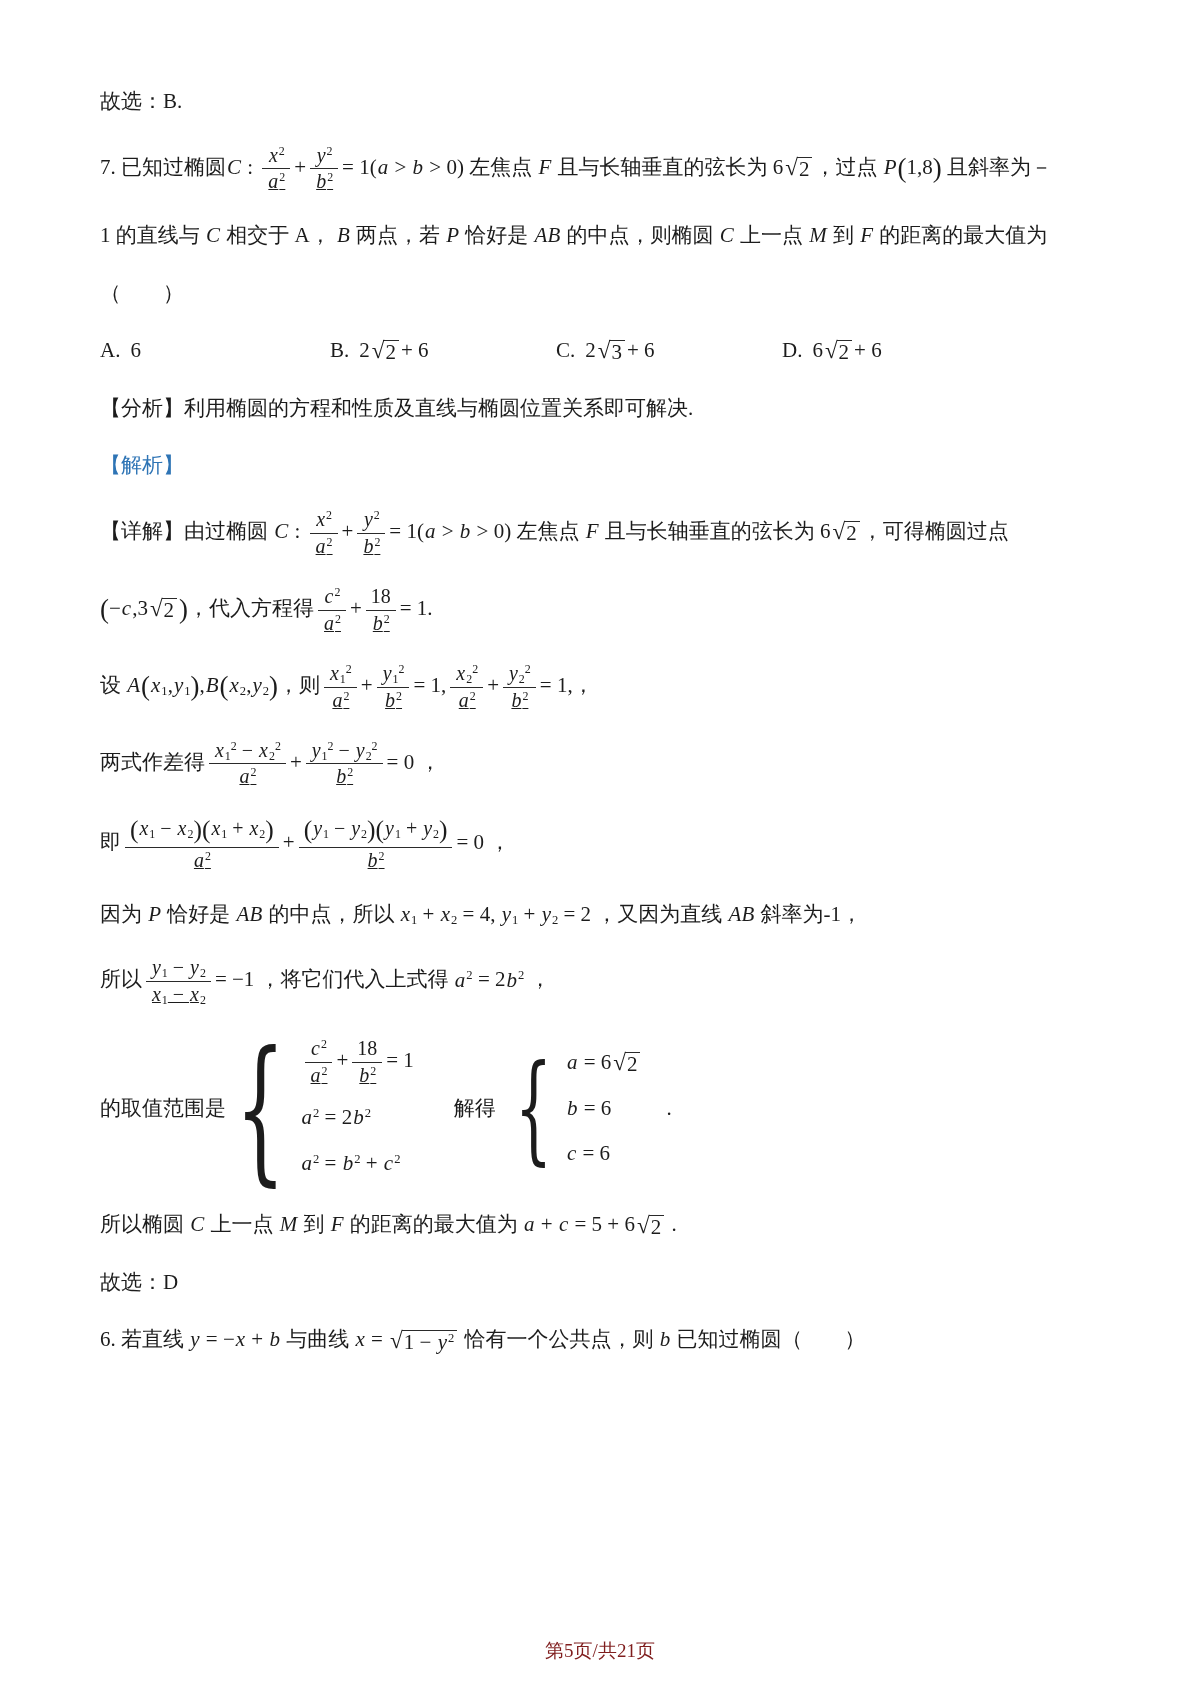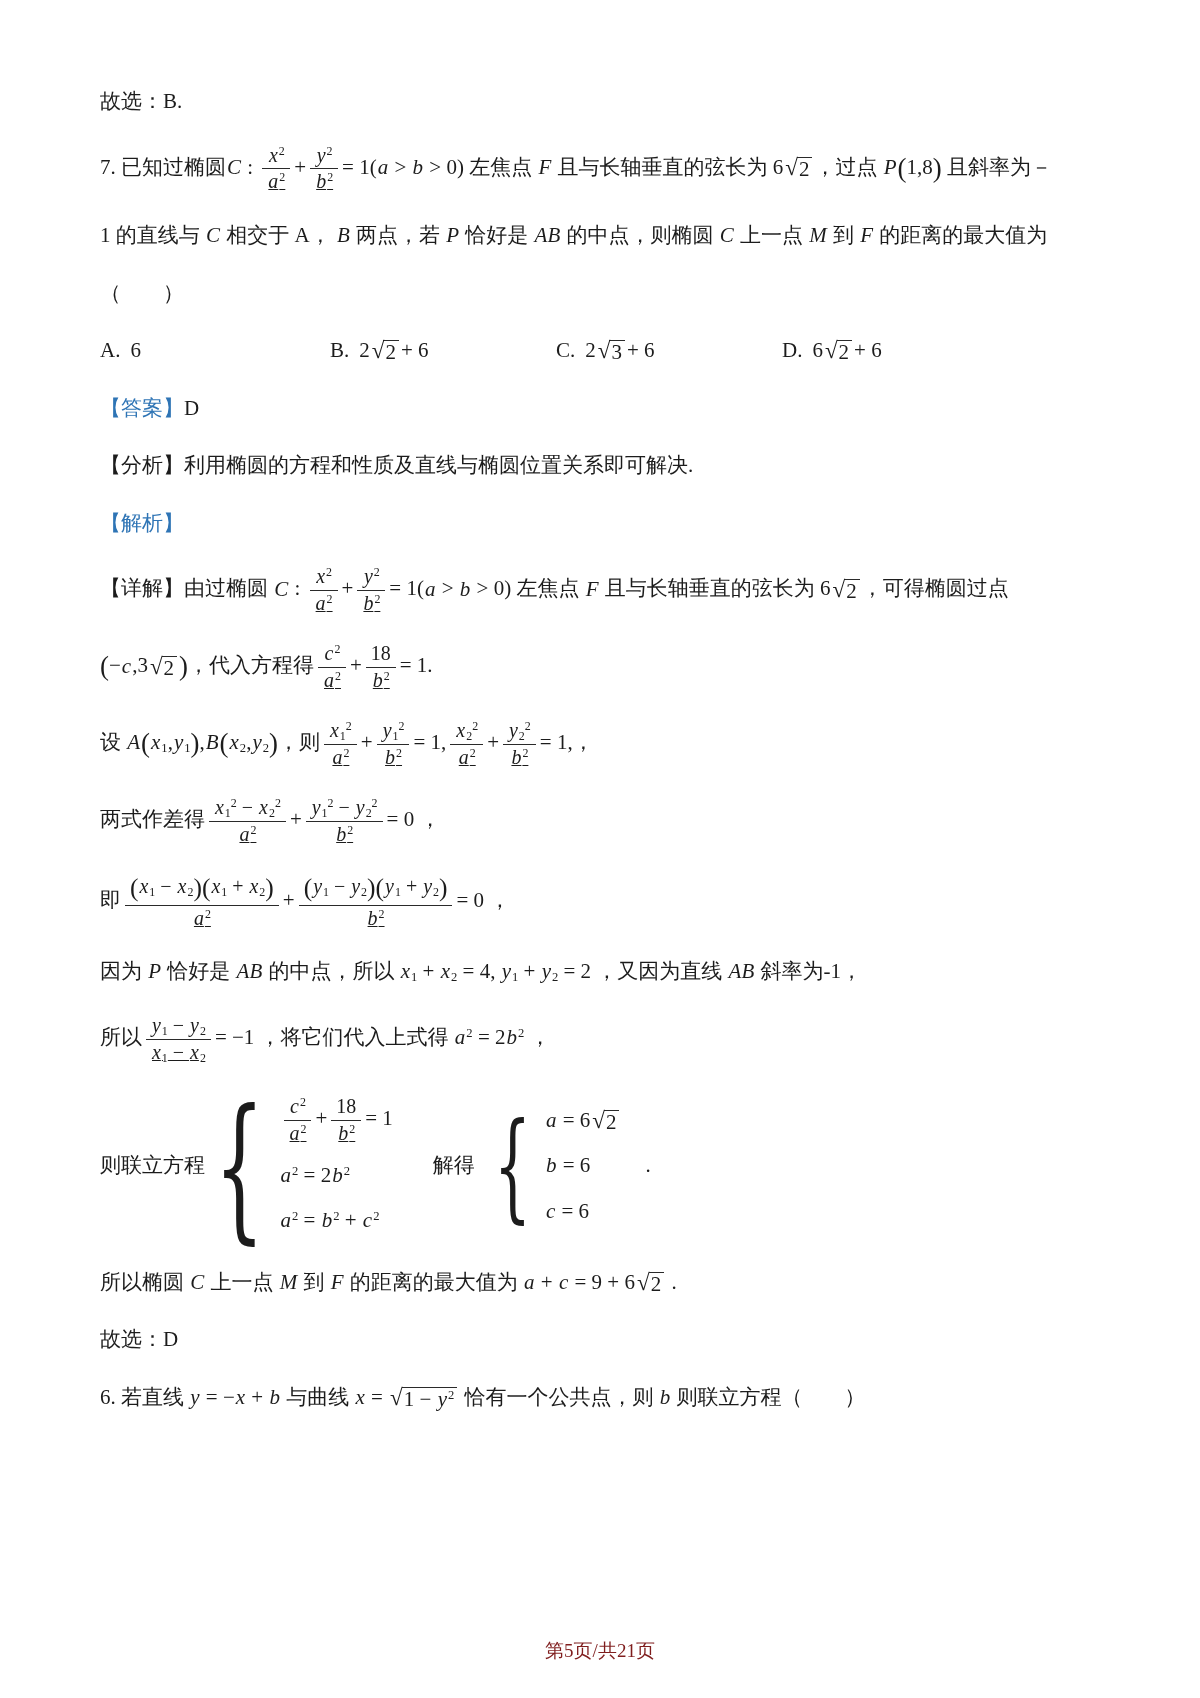--- a/index.html
+++ b/index.html
@@ -72,60 +72,59 @@
         </span><span class="r-text">+ 6</span></div>
       <div class="option"><span class="opt-label">C.</span><span class="r-text">2</span><span class="sqrt">
           <span class="sqrt-sym">√</span>
           <span class="rad"><span class="r-text">3</span></span>
         </span><span class="r-text">+ 6</span></div>
       <div class="option"><span class="opt-label">D.</span><span class="r-text">6</span><span class="sqrt">
           <span class="sqrt-sym">√</span>
           <span class="rad"><span class="r-text">2</span></span>
         </span><span class="r-text">+ 6</span></div>
     </div>
-    <div class="block para"><span class="r-accent">【答案】</span><span class="r-text">D</span></div>
     <div class="block para"><span class="r-text">【分析】利用椭圆的方程和性质及直线与椭圆位置关系即可解决.</span></div>
     <div class="block para"><span class="r-accent">【解析】</span></div>
     <div class="block para"><span class="r-text">【详解】由过椭圆 </span><span class="r-i">C</span><span class="r-text"> : </span><span class="frac"><span class="num"><span class="r-i">x</span><sup>2</sup></span><span class="den"><span class="r-i">a</span><sup>2</sup></span></span><span class="r-text">+</span><span class="frac"><span class="num"><span class="r-i">y</span><sup>2</sup></span><span class="den"><span class="r-i">b</span><sup>2</sup></span></span><span class="r-text">= 1(</span><span class="r-i">a</span><span class="r-text"> &gt; </span><span class="r-i">b</span><span class="r-text"> &gt; 0) 左焦点 </span><span class="r-i">F</span><span class="r-text"> 且与长轴垂直的弦长为 6</span><span class="sqrt">
         <span class="sqrt-sym">√</span>
         <span class="rad"><span class="r-text">2</span></span>
       </span><span class="r-text">，可得椭圆过点</span></div>
     <div class="block para"><span class="bigp">(</span><span class="r-text">−</span><span class="r-i">c</span><span class="r-text">,3</span><span class="sqrt">
         <span class="sqrt-sym">√</span>
         <span class="rad"><span class="r-text">2</span></span>
       </span><span class="bigp">)</span><span class="r-text">，代入方程得</span><span class="frac"><span class="num"><span class="r-i">c</span><sup>2</sup></span><span class="den"><span class="r-i">a</span><sup>2</sup></span></span><span class="r-text">+</span><span class="frac"><span class="num"><span class="r-text">18</span></span><span class="den"><span class="r-i">b</span><sup>2</sup></span></span><span class="r-text">= 1.</span></div>
     <div class="block para"><span class="r-text">设 </span><span class="r-i">A</span><span class="bigp">(</span><span class="r-i">x</span><sub>1</sub><span class="r-text">,</span><span class="r-i">y</span><sub>1</sub><span class="bigp">)</span><span class="r-text">,</span><span class="r-i">B</span><span class="bigp">(</span><span class="r-i">x</span><sub>2</sub><span class="r-text">,</span><span class="r-i">y</span><sub>2</sub><span class="bigp">)</span><span class="r-text">，则</span><span class="frac"><span class="num"><span class="r-i">x</span><sub>1</sub><sup>2</sup></span><span class="den"><span class="r-i">a</span><sup>2</sup></span></span><span class="r-text">+</span><span class="frac"><span class="num"><span class="r-i">y</span><sub>1</sub><sup>2</sup></span><span class="den"><span class="r-i">b</span><sup>2</sup></span></span><span class="r-text">= 1,</span><span class="frac"><span class="num"><span class="r-i">x</span><sub>2</sub><sup>2</sup></span><span class="den"><span class="r-i">a</span><sup>2</sup></span></span><span class="r-text">+</span><span class="frac"><span class="num"><span class="r-i">y</span><sub>2</sub><sup>2</sup></span><span class="den"><span class="r-i">b</span><sup>2</sup></span></span><span class="r-text">= 1,，</span></div>
     <div class="block para"><span class="r-text">两式作差得</span><span class="frac"><span class="num"><span class="r-i">x</span><sub>1</sub><sup>2</sup><span class="r-text"> − </span><span class="r-i">x</span><sub>2</sub><sup>2</sup></span><span class="den"><span class="r-i">a</span><sup>2</sup></span></span><span class="r-text">+</span><span class="frac"><span class="num"><span class="r-i">y</span><sub>1</sub><sup>2</sup><span class="r-text"> − </span><span class="r-i">y</span><sub>2</sub><sup>2</sup></span><span class="den"><span class="r-i">b</span><sup>2</sup></span></span><span class="r-text">= 0 ，</span></div>
     <div class="block para"><span class="r-text">即</span><span class="frac"><span class="num"><span class="bigp">(</span><span class="r-i">x</span><sub>1</sub><span class="r-text"> − </span><span class="r-i">x</span><sub>2</sub><span class="bigp">)</span><span class="bigp">(</span><span class="r-i">x</span><sub>1</sub><span class="r-text"> + </span><span class="r-i">x</span><sub>2</sub><span class="bigp">)</span></span><span class="den"><span class="r-i">a</span><sup>2</sup></span></span><span class="r-text">+</span><span class="frac"><span class="num"><span class="bigp">(</span><span class="r-i">y</span><sub>1</sub><span class="r-text"> − </span><span class="r-i">y</span><sub>2</sub><span class="bigp">)</span><span class="bigp">(</span><span class="r-i">y</span><sub>1</sub><span class="r-text"> + </span><span class="r-i">y</span><sub>2</sub><span class="bigp">)</span></span><span class="den"><span class="r-i">b</span><sup>2</sup></span></span><span class="r-text">= 0 ，</span></div>
     <div class="block para"><span class="r-text">因为 </span><span class="r-i">P</span><span class="r-text"> 恰好是 </span><span class="r-i">AB</span><span class="r-text"> 的中点，所以 </span><span class="r-i">x</span><sub>1</sub><span class="r-text"> + </span><span class="r-i">x</span><sub>2</sub><span class="r-text"> = 4, </span><span class="r-i">y</span><sub>1</sub><span class="r-text"> + </span><span class="r-i">y</span><sub>2</sub><span class="r-text"> = 2 ，又因为直线 </span><span class="r-i">AB</span><span class="r-text"> 斜率为-1，</span></div>
     <div class="block para"><span class="r-text">所以</span><span class="frac"><span class="num"><span class="r-i">y</span><sub>1</sub><span class="r-text"> − </span><span class="r-i">y</span><sub>2</sub></span><span class="den"><span class="r-i">x</span><sub>1</sub><span class="r-text"> − </span><span class="r-i">x</span><sub>2</sub></span></span><span class="r-text">= −1 ，将它们代入上式得 </span><span class="r-i">a</span><sup>2</sup><span class="r-text"> = 2</span><span class="r-i">b</span><sup>2</sup><span class="r-text"> ，</span></div>
     <div class="block system">
-      <span class="sys-prefix">则联立方程</span>
+      <span class="sys-prefix">的取值范围是</span>
       <span class="brace brace-lg">{</span>
       <span class="eq-col">
         <span class="eq-row"><span class="frac"><span class="num"><span class="r-i">c</span><sup>2</sup></span><span class="den"><span class="r-i">a</span><sup>2</sup></span></span><span class="r-text">+</span><span class="frac"><span class="num"><span class="r-text">18</span></span><span class="den"><span class="r-i">b</span><sup>2</sup></span></span><span class="r-text">= 1</span></span>
         <span class="eq-row"><span class="r-i">a</span><sup>2</sup><span class="r-text"> = 2</span><span class="r-i">b</span><sup>2</sup></span>
         <span class="eq-row"><span class="r-i">a</span><sup>2</sup><span class="r-text"> = </span><span class="r-i">b</span><sup>2</sup><span class="r-text"> + </span><span class="r-i">c</span><sup>2</sup></span>
       </span>
       <span class="sys-mid">解得</span>
       <span class="brace brace-rt">{</span>
       <span class="eq-col">
         <span class="eq-row"><span class="r-i">a</span><span class="r-text"> = 6</span><span class="sqrt">
             <span class="sqrt-sym">√</span>
             <span class="rad"><span class="r-text">2</span></span>
           </span></span>
         <span class="eq-row"><span class="r-i">b</span><span class="r-text"> = 6</span></span>
         <span class="eq-row"><span class="r-i">c</span><span class="r-text"> = 6</span></span>
       </span>
       <span class="sys-suffix">.</span>
     </div>
-    <div class="block para"><span class="r-text">所以椭圆 </span><span class="r-i">C</span><span class="r-text"> 上一点 </span><span class="r-i">M</span><span class="r-text"> 到 </span><span class="r-i">F</span><span class="r-text"> 的距离的最大值为 </span><span class="r-i">a</span><span class="r-text"> + </span><span class="r-i">c</span><span class="r-text"> = 9 + 6</span><span class="sqrt">
+    <div class="block para"><span class="r-text">所以椭圆 </span><span class="r-i">C</span><span class="r-text"> 上一点 </span><span class="r-i">M</span><span class="r-text"> 到 </span><span class="r-i">F</span><span class="r-text"> 的距离的最大值为 </span><span class="r-i">a</span><span class="r-text"> + </span><span class="r-i">c</span><span class="r-text"> = 5 + 6</span><span class="sqrt">
         <span class="sqrt-sym">√</span>
         <span class="rad"><span class="r-text">2</span></span>
       </span><span class="r-text"> .</span></div>
     <div class="block para"><span class="r-text">故选：D</span></div>
     <div class="block para"><span class="r-text">6. 若直线 </span><span class="r-i">y</span><span class="r-text"> = −</span><span class="r-i">x</span><span class="r-text"> + </span><span class="r-i">b</span><span class="r-text"> 与曲线 </span><span class="r-i">x</span><span class="r-text"> = </span><span class="sqrt">
         <span class="sqrt-sym">√</span>
         <span class="rad"><span class="r-text">1 − </span><span class="r-i">y</span><sup>2</sup></span>
-      </span><span class="r-text"> 恰有一个公共点，则 </span><span class="r-i">b</span><span class="r-text"> 则联立方程（　　）</span></div>
+      </span><span class="r-text"> 恰有一个公共点，则 </span><span class="r-i">b</span><span class="r-text"> 已知过椭圆（　　）</span></div>
   </div>
 
 <div class="footer">第5页/共21页</div>
 
 </body></html>

